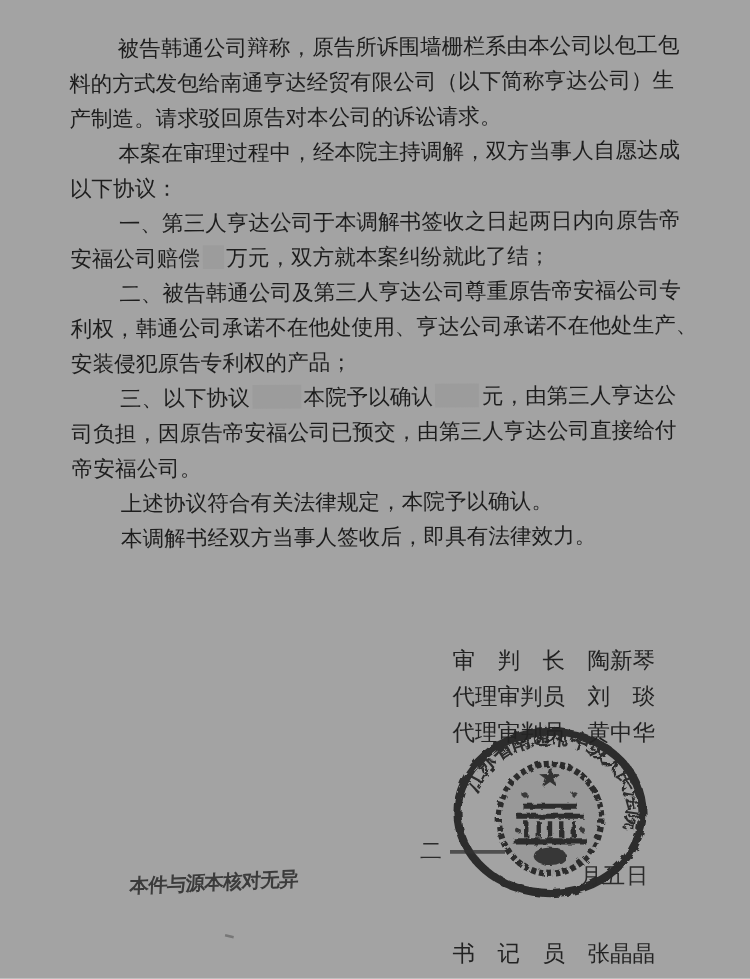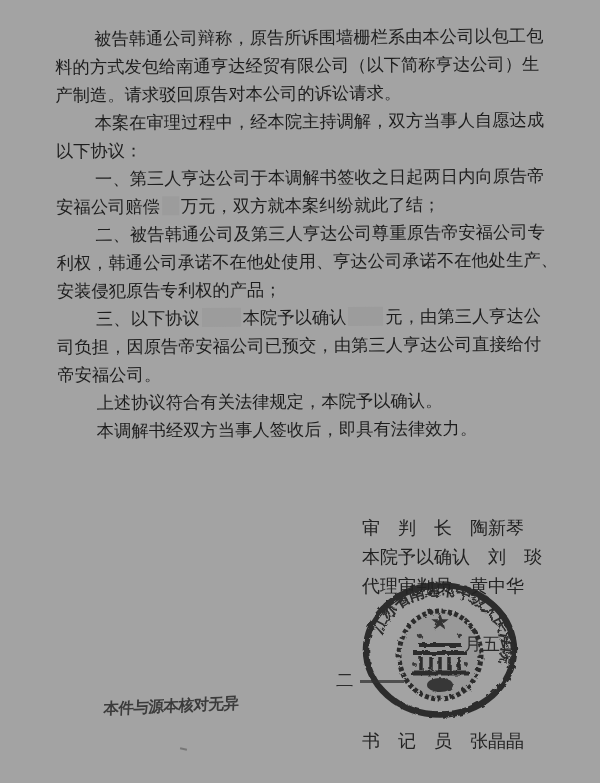--- a/index.html
+++ b/index.html
@@ -31,27 +31,27 @@
   .redact.r2{width:39px;}
   .redact.r3{width:35px;}
   
   .sig-block{
     position:absolute;left:362px;top:494px;
     font-size:18px;line-height:29.2px;white-space:nowrap;
     color:#222;
     margin-top:20px;
   }
   .clerk-row{
-    position:absolute;left:362px;top:729px;
+    position:absolute;left:362px;top:751px;
     font-size:18px;white-space:nowrap;color:#222;z-index:4;
   }
   
   .date-frag{position:absolute;font-size:17.5px;color:#2b2b2b;z-index:4;white-space:nowrap;}
   .date-left{left:336px;top:668px;}
-  .date-right{left:464px;top:632px;letter-spacing:1px;}
+  .date-right{left:464px;top:688px;letter-spacing:1px;}
   .date-stroke{
     position:absolute;left:360px;top:680px;width:44px;height:3px;
     background:#333;opacity:.75;z-index:4;
   }
   
   .seal{position:absolute;left:354px;top:566px;z-index:3;opacity:.92;}
   
   .hand-note{
     position:absolute;left:104px;top:699px;
     font-size:15.5px;letter-spacing:-0.5px;white-space:nowrap;
@@ -87,21 +87,21 @@
       <span>三、以下协议</span><span class="redact r2"></span><span>本院予以确认</span><span class="redact r3"></span><span>元，由第三人亨达公</span>
     </div>
     <div class="line">司负担，因原告帝安福公司已预交，由第三人亨达公司直接给付</div>
     <div class="line">帝安福公司。</div>
     <div class="line ind">上述协议符合有关法律规定，本院予以确认。</div>
     <div class="line ind">本调解书经双方当事人签收后，即具有法律效力。</div>
   </div>
 
   <div class="sig-block">
     <div>审　判　长　陶新琴</div>
-    <div>本院予以确认　刘　琰</div>
+    <div>代理审判员　刘　琰</div>
     <div>代理审判员　黄中华</div>
   </div>
 
   <div class="date-frag date-left">二</div>
   <div class="date-stroke"></div>
   <div class="date-frag date-right">月五日</div>
 
   <svg class="seal" width="172" height="170" viewBox="0 0 172 170">
     <defs>
       <filter id="rough" x="-10%" y="-10%" width="120%" height="120%">

